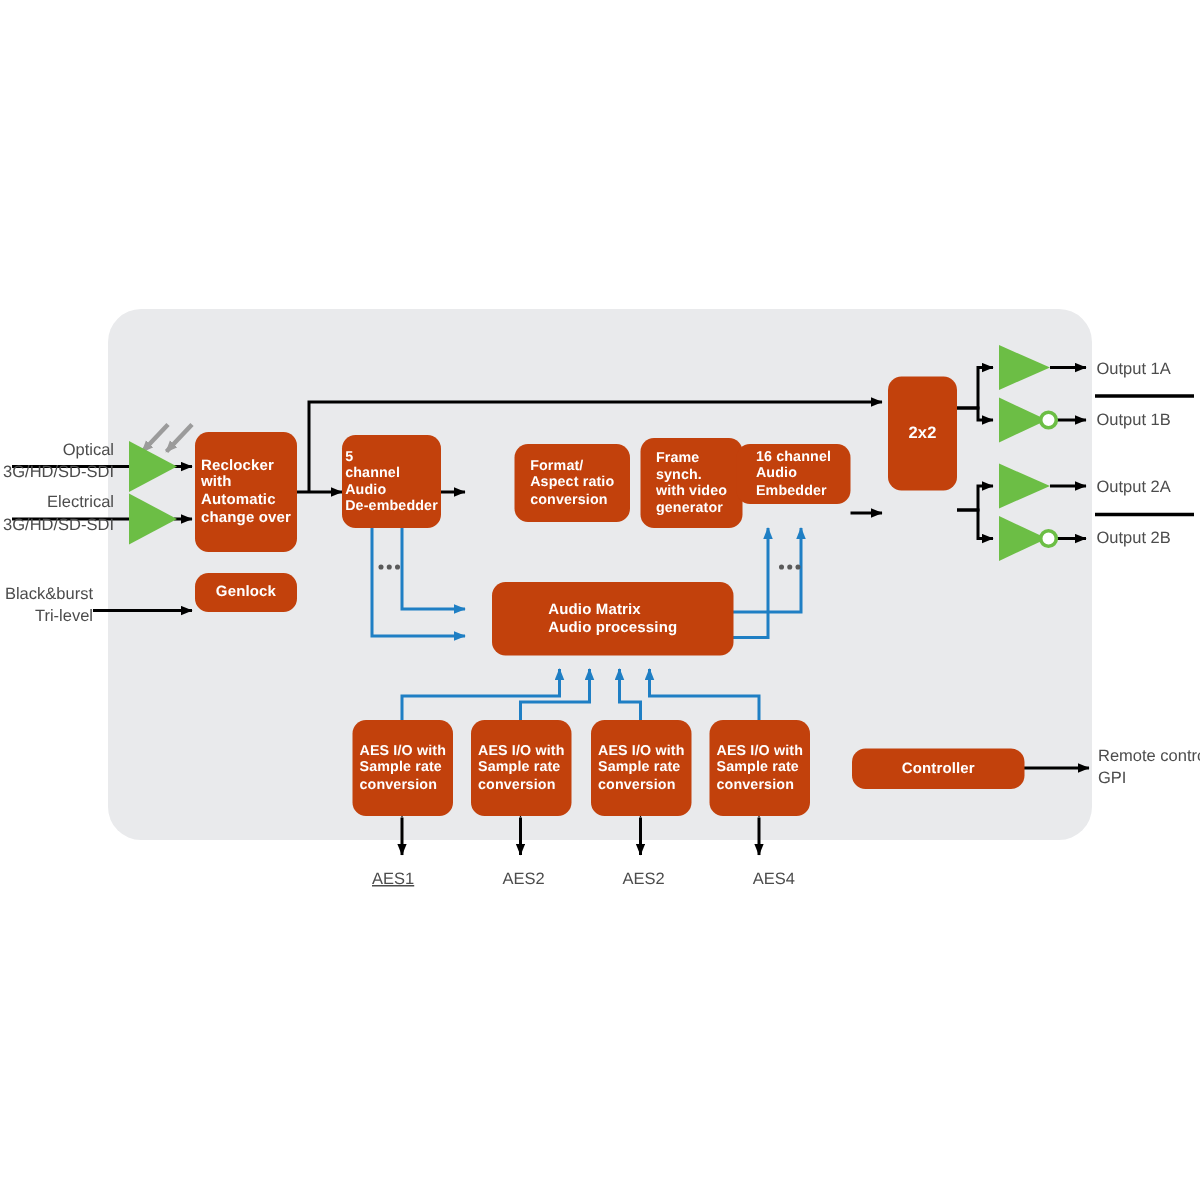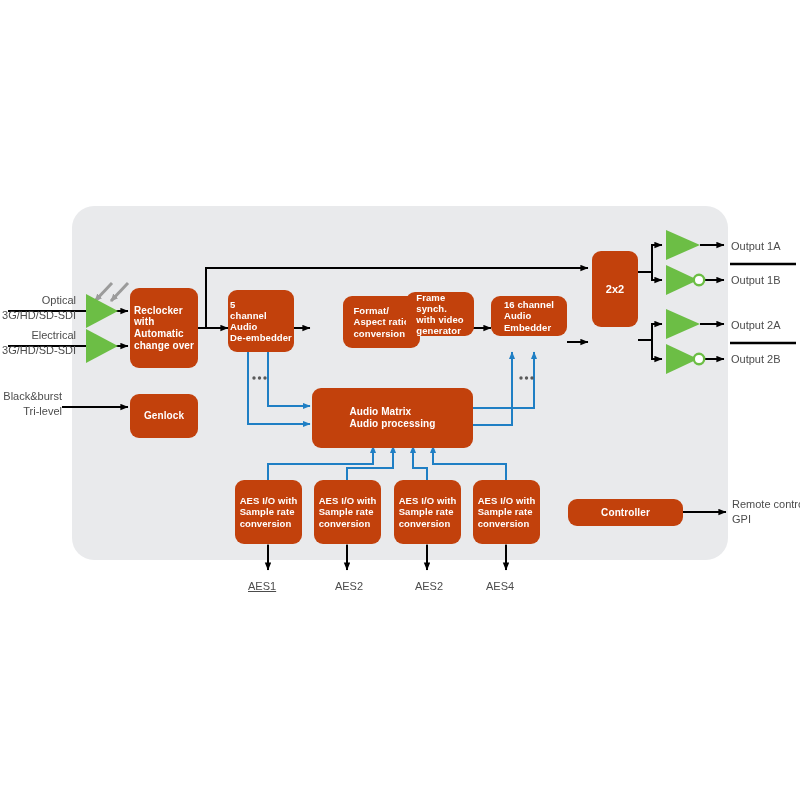--- a/index.html
+++ b/index.html
@@ -224,43 +224,43 @@
       <circle class="dotc" cx="526.5" cy="378" r="1.7"></circle>
       <circle class="dotc" cx="532" cy="378" r="1.7"></circle>
     </g>
   </svg>
 
   <div class="blk mid" style="left:130px;top:288px;width:68px;height:80px;">Reclocker
 with
 Automatic
 change over</div>
 
-  <div class="blk mid" style="left:130px;top:394px;width:68px;height:44px;">Genlock</div>
+  <div class="blk mid" style="left:130px;top:382px;width:68px;height:26px;">Genlock</div>
 
   <div class="blk small" style="left:228px;top:290px;width:66px;height:62px;">5
 channel
 Audio
 De-embedder</div>
 
   <div class="blk small" style="left:310px;top:296px;width:77px;height:52px;margin-left:33px;">Format/
 Aspect ratio
 conversion</div>
 
-  <div class="blk small" style="left:406px;top:292px;width:68px;height:44px;">Frame
+  <div class="blk small" style="left:427px;top:292px;width:68px;height:60px;">Frame
 synch.
 with video
 generator</div>
 
   <div class="blk small" style="left:491px;top:296px;width:76px;height:40px;">16 channel
 Audio
 Embedder</div>
 
   <div class="blk big" style="left:592px;top:251px;width:46px;height:76px;">2x2</div>
 
-  <div class="blk mid" style="left:312px;top:388px;width:161px;height:60px;">Audio Matrix
+  <div class="blk mid" style="left:328px;top:388px;width:161px;height:49px;">Audio Matrix
 Audio processing</div>
 
   <div class="blk small" style="left:235px;top:480px;width:67px;height:64px;">AES I/O with
 Sample rate
 conversion</div>
   <div class="blk small" style="left:314px;top:480px;width:67px;height:64px;">AES I/O with
 Sample rate
 conversion</div>
   <div class="blk small" style="left:394px;top:480px;width:67px;height:64px;">AES I/O with
 Sample rate
@@ -280,15 +280,15 @@
   <div class="lbl left" style="left:731px;top:239px;width:80px;">Output 1A</div>
   <div class="lbl left" style="left:731px;top:273px;width:80px;">Output 1B</div>
   <div class="lbl left" style="left:731px;top:318px;width:80px;">Output 2A</div>
   <div class="lbl left" style="left:731px;top:352px;width:80px;">Output 2B</div>
 
   <div class="lbl left" style="left:732px;top:497px;width:80px;"><span>Remote control</span><br><span>GPI</span></div>
 
   <div class="lbl" style="left:248px;top:579px;width:44px;text-align:left;text-decoration:underline;">AES1</div>
   <div class="lbl" style="left:327px;top:579px;width:44px;text-align:center;">AES2</div>
   <div class="lbl" style="left:407px;top:579px;width:44px;text-align:center;">AES2</div>
-  <div class="lbl" style="left:486px;top:579px;width:44px;text-align:left;">AES4</div>
+  <div class="lbl" style="left:486px;top:579px;width:44px;text-align:right;">AES4</div>
 
 </div>
 
 </body></html>

